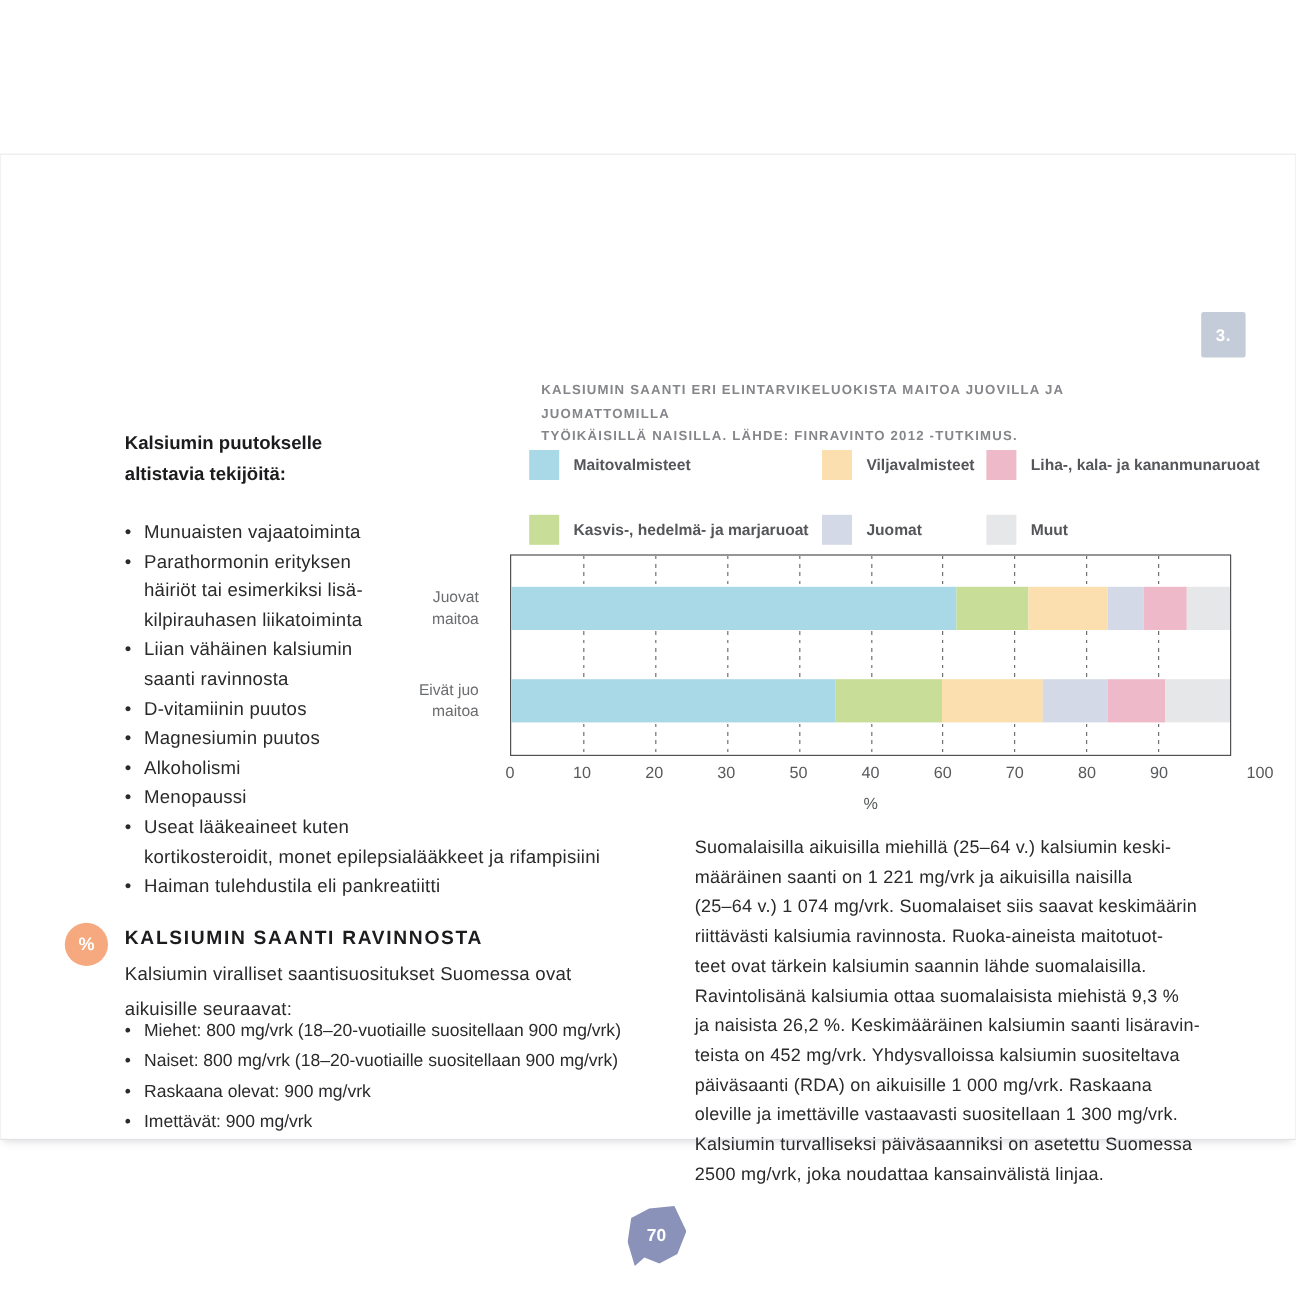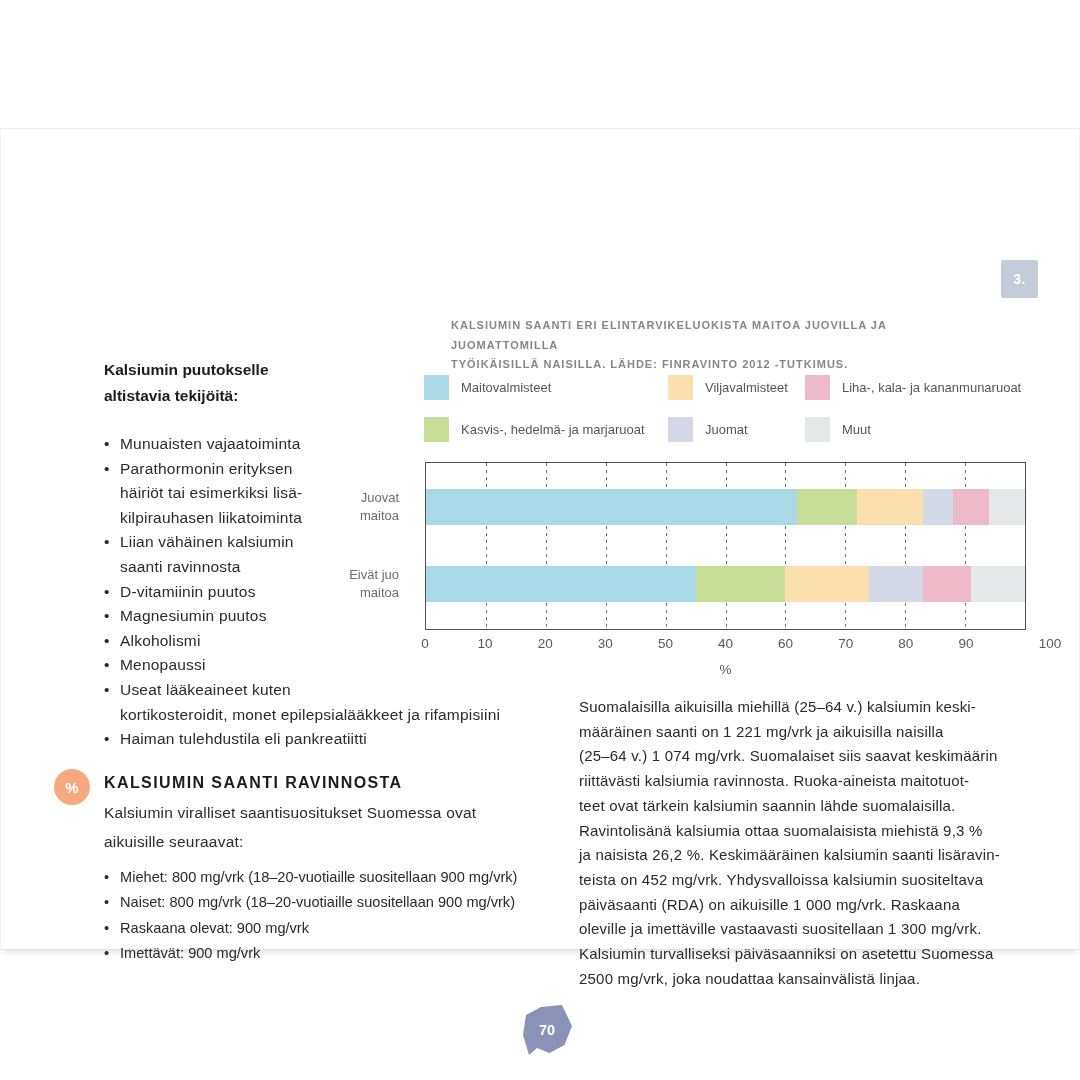--- a/index.html
+++ b/index.html
@@ -24,22 +24,22 @@
     letter-spacing:.5px;display:flex;align-items:center;justify-content:center;
     border-radius:2px;
   }
   
   .chart-title{
     position:absolute;left:450px;top:187px;width:545px;
     font-size:11px;font-weight:700;letter-spacing:1px;line-height:19.5px;
     color:#85868a;
   }
   .legend{
-    position:absolute;left:423px;top:246px;
-    display:grid;grid-template-columns:244px 137px 240px;row-gap:17px;
+    position:absolute;left:440px;top:246px;
+    display:grid;grid-template-columns:244px 137px 240px;row-gap:29px;font-weight:bold;
   }
   .legend-item{display:flex;align-items:center;height:25px;}
   .legend-swatch{width:25px;height:25px;margin-right:12px;flex:0 0 auto;}
   .legend-label{font-size:13px;color:#55565a;white-space:nowrap;}
   .plot{
     position:absolute;left:424px;top:333px;width:601px;height:168px;
     border:1.5px solid #515155;box-sizing:border-box;background:#ffffff;
   }
   .gridline{
     position:absolute;top:0;bottom:0;width:1px;z-index:0;
@@ -79,21 +79,21 @@
     display:flex;align-items:center;justify-content:center;
   }
   .section-heading{
     position:absolute;left:103px;top:645px;
     font-size:16px;font-weight:700;letter-spacing:1.4px;color:#1c1c1e;
   }
   .section-intro{
     position:absolute;left:103px;top:669px;width:430px;
     font-size:15.5px;line-height:29px;letter-spacing:.2px;
   }
-  .rec-list{left:103px;top:736px;width:470px;font-size:14.6px;line-height:25.3px;}
+  .rec-list{left:103px;top:718px;width:470px;font-size:14.6px;line-height:25.3px;}
   
   .body-paragraph{
     position:absolute;left:578px;top:566px;width:460px;
     font-size:15px;line-height:24.7px;letter-spacing:.2px;color:#2a2a2c;
   }
   
   .page-badge{
     position:absolute;left:521px;top:876px;width:50px;height:50px;
     background:#8a92ba;color:#ffffff;
     display:flex;align-items:center;justify-content:center;

